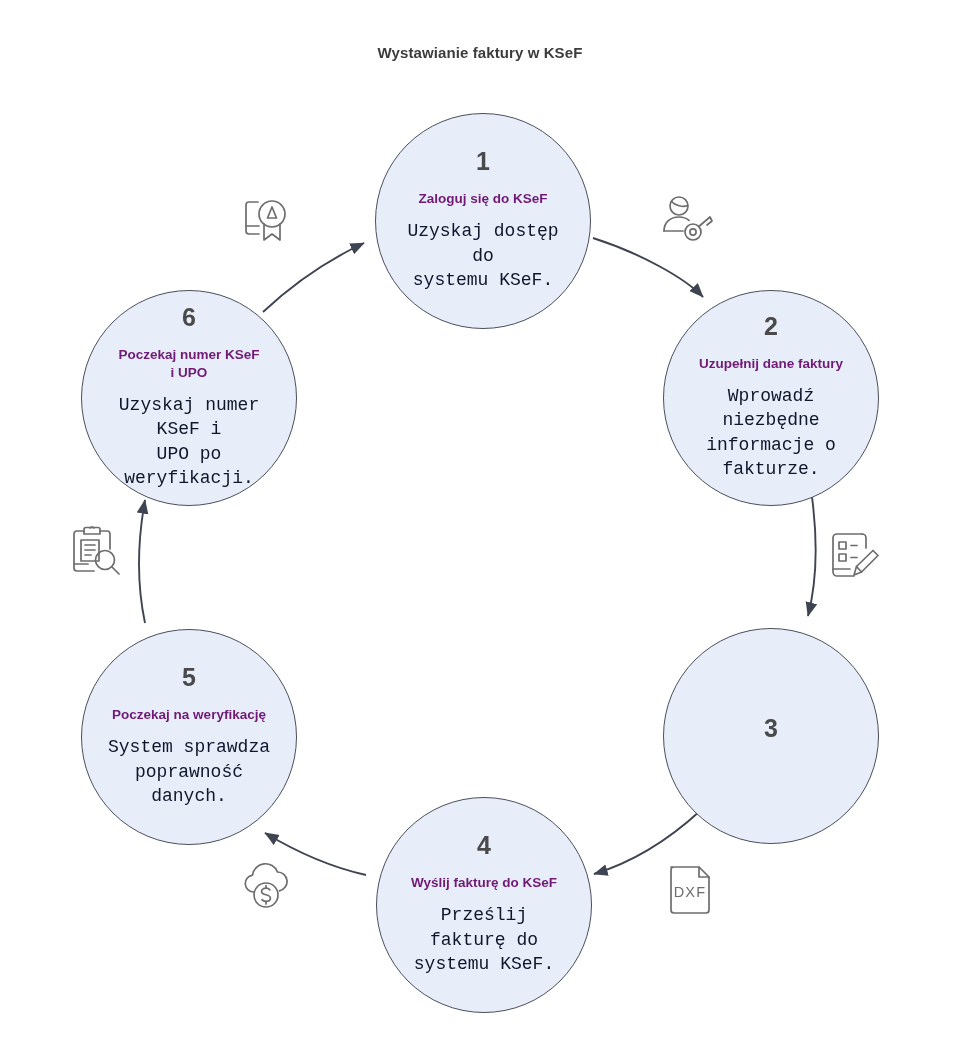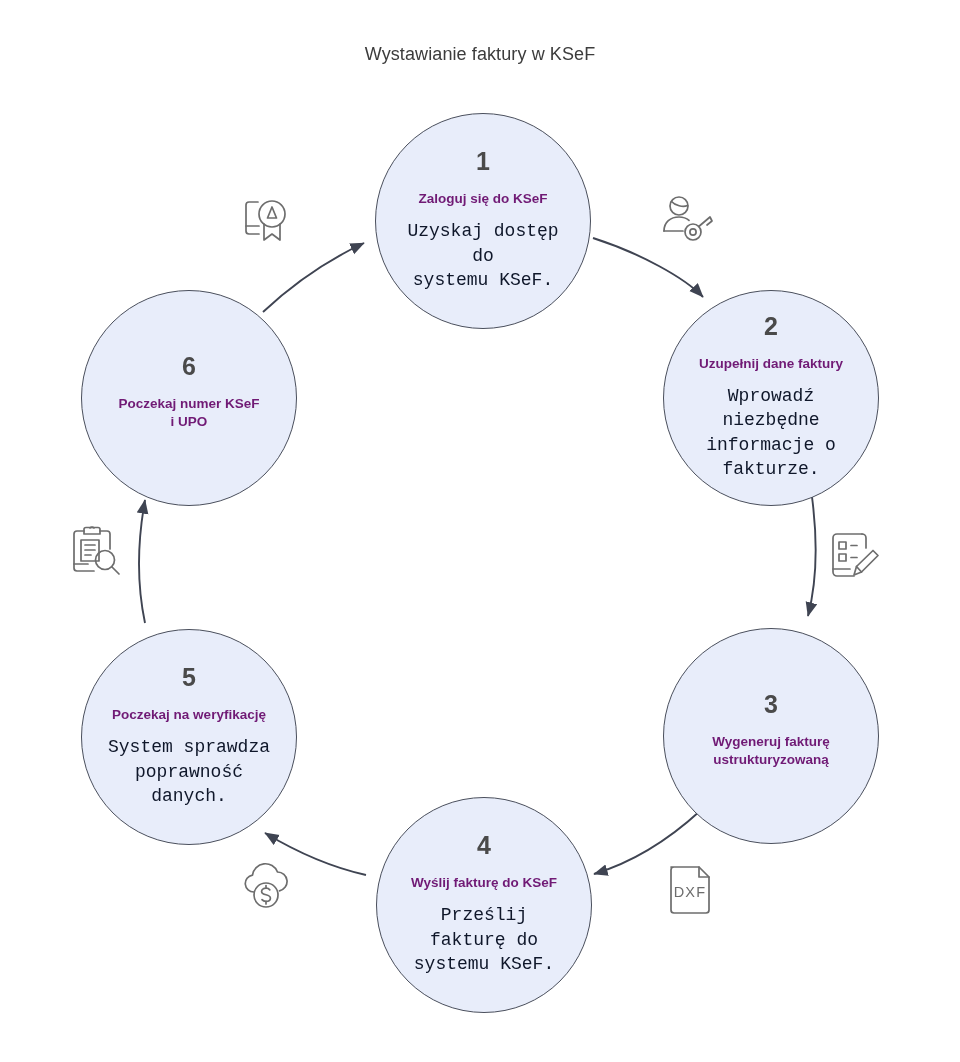--- a/index.html
+++ b/index.html
@@ -13,22 +13,22 @@
     position: relative;
     font-family: "Liberation Sans", sans-serif;
     overflow: hidden;
   }
   #diagram-title {
     position: absolute;
     top: 44px;
     left: 0;
     width: 960px;
     text-align: center;
-    font-size: 18px;
-    font-weight: normal;
+    font-size: 15px;
+    font-weight: bold;
     color: #3c3c3c;
     letter-spacing: 0.1px;
   }
   #cycle-canvas {
     position: absolute;
     top: 0;
     left: 0;
     width: 960px;
     height: 1062px;
   }
@@ -109,42 +109,42 @@
 
 <div class="node" style="left:663px; top:290px; width:216px; height:216px;">
   <div class="node-number">2</div>
   <div class="node-heading">Uzupełnij dane faktury</div>
   <div class="node-desc">Wprowadź niezbędne
 informacje o fakturze.</div>
 </div>
 
 <div class="node" style="left:663px; top:628px; width:216px; height:216px;">
   <div class="node-number">3</div>
-  <div class="node-heading">Wygeneruj fakturę
-ustrukturyzowaną</div>
 </div>
 
 <div class="node" style="left:376px; top:797px; width:216px; height:216px;">
   <div class="node-number">4</div>
   <div class="node-heading">Wyślij fakturę do KSeF</div>
   <div class="node-desc">Prześlij fakturę do
 systemu KSeF.</div>
 </div>
 
 <div class="node" style="left:81px; top:629px; width:216px; height:216px;">
   <div class="node-number">5</div>
   <div class="node-heading">Poczekaj na weryfikację</div>
   <div class="node-desc">System sprawdza
 poprawność danych.</div>
 </div>
 
 <div class="node" style="left:81px; top:290px; width:216px; height:216px;">
   <div class="node-number">6</div>
   <div class="node-heading">Poczekaj numer KSeF
 i UPO</div>
+  <div class="node-desc">Uzyskaj numer KSeF i
+UPO po weryfikacji.</div>
 </div>
 
 <div class="icon-wrap" style="left:236px; top:190px;">
   <svg viewBox="0 0 64 64" fill="none" stroke="#6d6d6d" stroke-width="1.7" stroke-linecap="round" stroke-linejoin="round">
     <path d="M22 12 H13 a3 3 0 0 0 -3 3 V41 a3 3 0 0 0 3 3 H23"></path>
     <path d="M10 36 H23"></path>
     <circle cx="36" cy="24" r="13"></circle>
     <path d="M36 17 L40.5 28 H31.5 Z" fill="none"></path>
     <path d="M28 34 L28 50 L36 44 L44 50 L44 34"></path>
   </svg>

